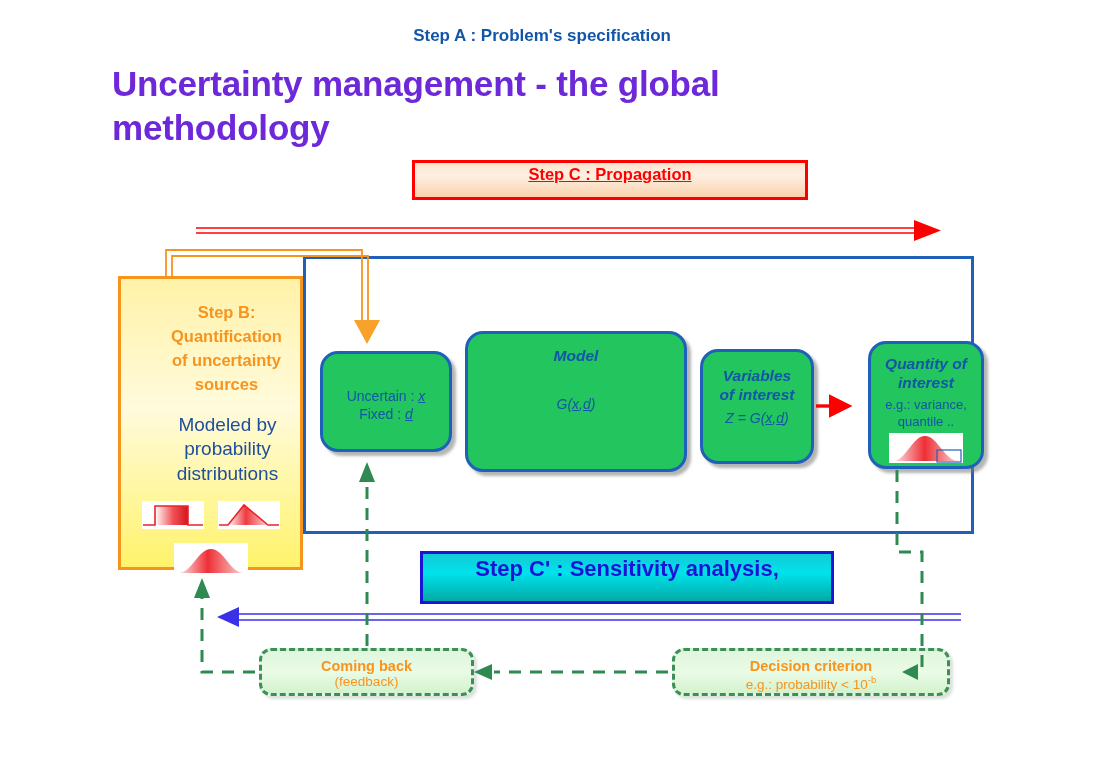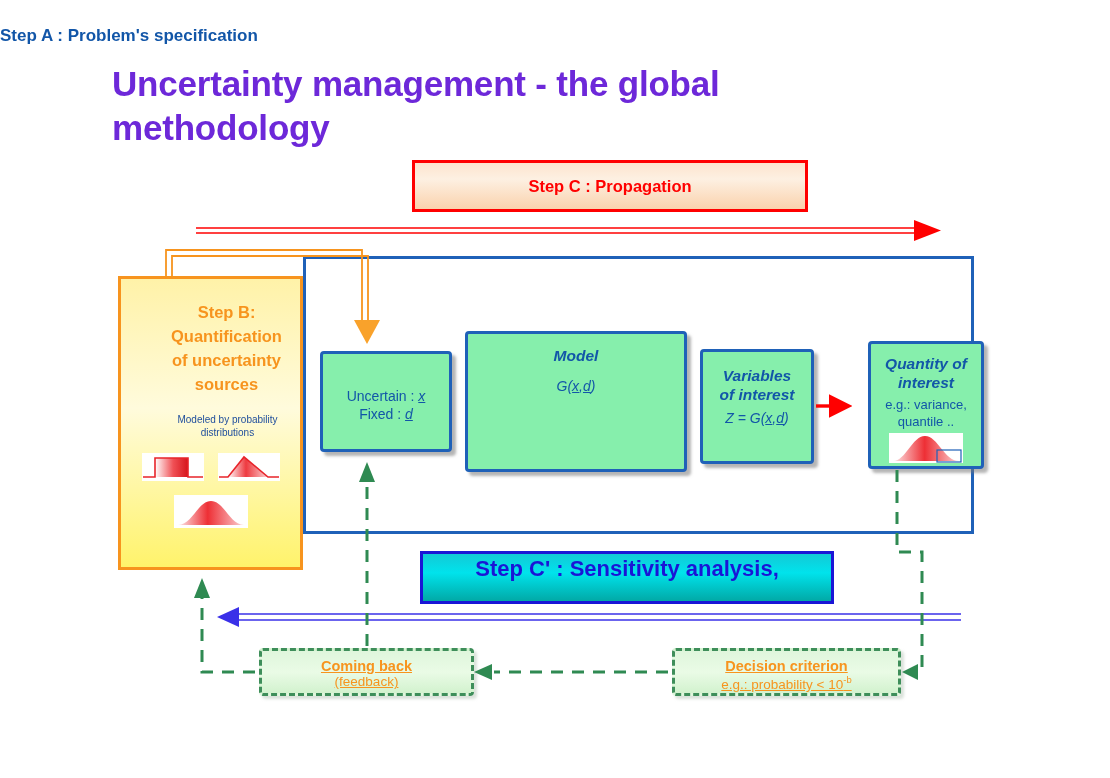--- a/index.html
+++ b/index.html
@@ -29,32 +29,33 @@
     font-weight: bold;
     line-height: 1.25;
     letter-spacing: -0.2px;
   }
 
   
   #stepC {
     left: 412px;
     top: 160px;
     width: 396px;
-    height: 52px;
+    height: 40px;
     border: 3px solid #FF0000;
     background: linear-gradient(to bottom, #FDE4CE 0%, #FDF0E2 35%, #FAD2AD 100%);
     box-sizing: border-box;
     color: #FF0000;
     font-size: 16.5px;
     font-weight: bold;
     text-align: center;
     display: flex;
     flex-direction: column;
-    justify-content: center;
+    justify-content: space-between;
     line-height: 1.35;
+    text-decoration: underline;
   }
 
   
   #stepB {
     left: 118px;
     top: 276px;
     width: 185px;
     height: 294px;
     border: 3px solid #F7941E;
     background: linear-gradient(to bottom, #FFF2A8 0%, #FFFBDC 45%, #FFF36B 100%);
@@ -64,21 +65,21 @@
   }
   #stepB .hdr {
     color: #F7941E;
     font-size: 16.5px;
     font-weight: bold;
     line-height: 1.45;
     margin-left: 32px;
   }
   #stepB .sub {
     color: #1F4E9C;
-    font-size: 10px;
+    font-size: 19px;
     line-height: 1.3;
     margin-top: 16px;
     padding-left: 34px;
   }
   .distrow { display: flex; justify-content: center; gap: 14px; margin-top: 14px; }
   .distthumb { background: #ffffff; }
 
   
   #stepA {
     left: 303px;
@@ -86,31 +87,31 @@
     width: 671px;
     height: 278px;
     border: 3px solid #1F61B8;
     box-sizing: border-box;
     background: transparent;
   }
   #stepATitle {
     left: 0px;
     top: 26px;
     width: 671px;
-    text-align: left;
+    text-align: right;
     color: #1256A8;
     font-size: 17px;
     font-weight: bold;
   }
 
   
   .gbox {
-    background: #86efac;
+    background: #22c55e;
     border: 3px solid #1F61B8;
-    border-radius: 4px;
+    border-radius: 18px;
     box-sizing: border-box;
     box-shadow: 4px 4px 3px rgba(120,120,120,0.55);
     text-align: center;
     color: #1256A8;
   }
   .gbox .bt {
     font-size: 15.5px;
     font-weight: bold;
     font-style: italic;
     line-height: 1.25;
@@ -120,21 +121,21 @@
     color: #1256A8;
     line-height: 1.3;
   }
   .u { text-decoration: underline; font-style: italic; }
   .it { font-style: italic; }
 
   #inputVars { left: 320px; top: 351px; width: 132px; height: 101px; padding-top: 11px; }
   #inputVars .bd { text-align: center; padding-left: 0; margin-top: 22px; }
 
   #modelBox { left: 465px; top: 331px; width: 222px; height: 141px; padding-top: 12px; }
-  #modelBox .bd { margin-top: 12px; }
+  #modelBox .bd { margin-top: 30px; }
 
   #varsInterest { left: 700px; top: 349px; width: 114px; height: 115px; padding-top: 14px; }
   #varsInterest .bd { margin-top: 4px; }
 
   #qtyInterest { left: 840px; top: 341px; width: 116px; height: 128px; padding-top: 10px; margin-left: 28px; }
   #qtyInterest .bd { margin-top: 4px; font-size: 13px; }
   #qtyThumb { margin: 2px auto 0 auto; background: #ffffff; position: relative; width: 74px; height: 30px; }
 
   
   #stepCp {
@@ -150,32 +151,31 @@
     font-weight: bold;
     text-align: center;
     display: flex;
     justify-content: center;
     line-height: 1.35;
   }
 
   
   .greenbox {
     border: 3px dashed #3E8E5A;
-    border-radius: 4px;
+    border-radius: 12px;
     background: linear-gradient(to bottom, #DFF6DC 0%, #EAFBE6 50%, #D2F2CE 100%);
     box-sizing: border-box;
     text-align: center;
     box-shadow: 3px 3px 3px rgba(150,170,150,0.35);
     color: #F7941E;
-    text-decoration: underline;
   }
   .greenbox .gt { font-size: 14.5px; font-weight: bold; }
   .greenbox .gd { font-size: 13.5px; }
   #comingBack { left: 259px; top: 648px; width: 215px; height: 48px; padding-top: 7px; }
-  #decisionCrit { left: 672px; top: 648px; width: 229px; height: 48px; padding-top: 7px; }
+  #decisionCrit { left: 672px; top: 648px; width: 278px; height: 48px; padding-top: 7px; }
   sup { font-size: 9.5px; }
 
   
   #connectors { left: 0; top: 0; width: 1110px; height: 778px; pointer-events: none; }
 </style>
 </head>
 <body>
 
 <div id="slide">
 

